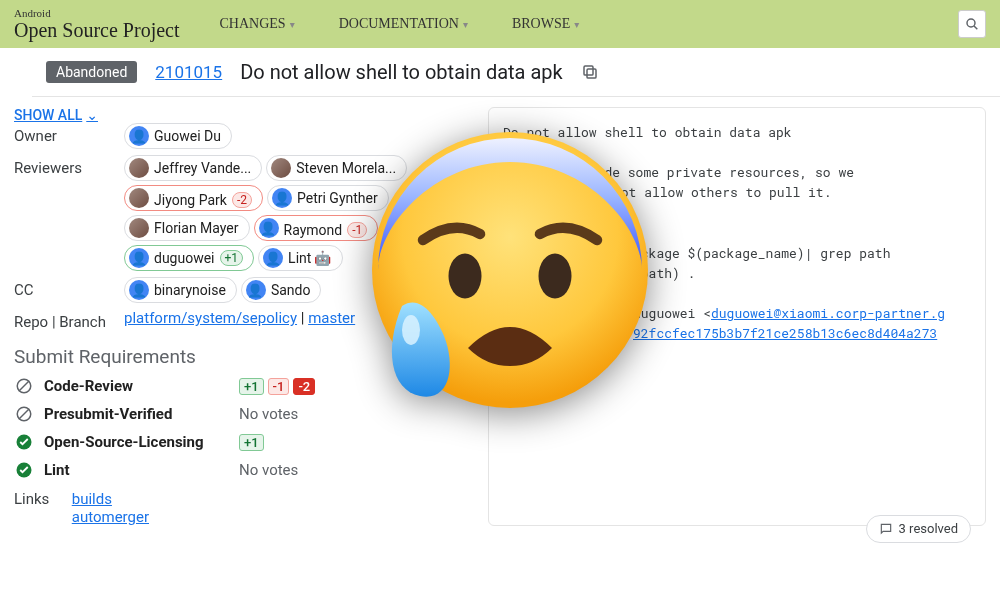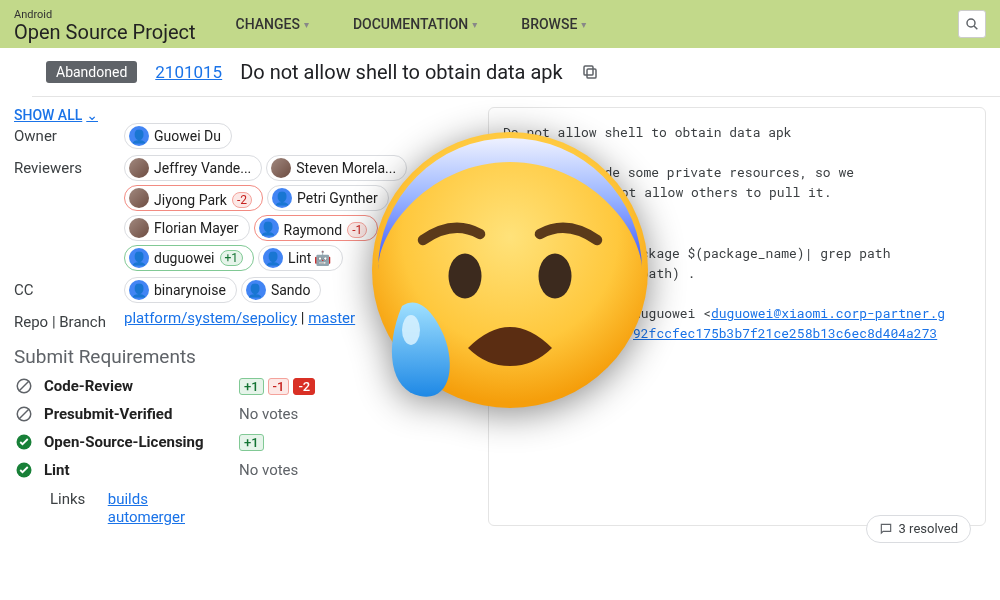--- a/index.html
+++ b/index.html
@@ -1,17 +1,17 @@
 <!DOCTYPE html>
 <html><head>
 <meta charset="utf-8">
 <style>
 * { box-sizing: border-box; margin: 0; padding: 0; }
 body { font-family: Roboto, Arial, sans-serif; font-size: 14px; color: #212121; width: 1000px; height: 600px; overflow: hidden; background: #fff; position: relative; }
-.topbar { background: #c2d98a; height: 48px; display: flex; padding: 9px 14px; }
+.topbar { background: #c2d98a; height: 48px; display: flex; align-items: center; padding: 0 14px; font-family: Liberation Serif, serif; }
 .logo { line-height: 1.1; }
 .logo-sub { font-size: 11px; color: #333; }
 .logo-main { font-size: 20px; color: #222; }
 .topnav { display: flex; margin-left: 40px; gap: 44px; }
 .topnav-item { font-size: 14px; font-weight: 500; color: #333; display: flex; align-items: center; gap: 4px; cursor: pointer; }
 .topnav-item .chev { color: #888; font-size: 10px; }
 .top-right { margin-left: auto; display: flex; align-items: center; gap: 8px; }
 .searchbox { width: 28px; height: 28px; background: #fff; border: 1px solid #ccc; border-radius: 3px; display: flex; align-items: center; justify-content: center; }
 .subhead { display: flex; align-items: center; padding: 12px 14px; border-bottom: 1px solid #e4e4e4; gap: 18px; margin-left: 32px; }
 .status-badge { background: #5f6368; color: #fff; font-size: 14px; padding: 3px 10px; border-radius: 3px; }
@@ -42,21 +42,21 @@
 .sr-icon { width: 20px; height: 20px; display: flex; align-items: center; justify-content: center; }
 .sr-name { font-size: 15px; font-weight: 700; width: 185px; }
 .sr-votes { display: flex; gap: 4px; font-size: 13px; }
 .vbox { border-radius: 3px; padding: 0 4px; font-weight: 500; border: 1px solid; }
 .vbox.p1 { background: #e6f4ea; color: #137333; border-color: #81c995; }
 .vbox.n1 { background: #fce8e6; color: #c5221f; border-color: #f4a29b; }
 .vbox.n2 { background: #d93025; color: #fff; border-color: #d93025; }
 .novotes { color: #5f6368; font-size: 15px; }
 .links-row { margin-top: 10px; font-size: 15px; }
 .links-row a { color: #1a73e8; text-decoration: underline; display: block; }
-.links-label { display: inline-block; vertical-align: top; width: 54px; color: #3c4043; margin-left: 36px; }
+.links-label { display: inline-block; vertical-align: top; width: 54px; color: #3c4043; }
 .links-vals { display: inline-block; }
 .right { flex: 1; border: 1px solid #e4e4e4; border-radius: 6px; padding: 14px; font-family: "Roboto Mono", Menlo, monospace; font-size: 13px; color: #3c4043; line-height: 1.55; position: relative; min-height: 290px; }
 .right a { color: #1a73e8; text-decoration: underline; }
 .comment-pills { position: absolute; bottom: -18px; right: 14px; display: flex; gap: 8px; }
 .pill { border: 1px solid #dadce0; border-radius: 16px; padding: 3px 12px; font-size: 13px; background: #fff; cursor: pointer; font-family: Roboto, Arial, sans-serif; display: flex; align-items: center; gap: 6px; }
 .pill.unres { border-color: #f0b400; }
 .pill .pavatar { width: 18px; height: 18px; border-radius: 50%; background: #8d6e63; }
 .emoji-overlay { position: absolute; left: 360px; top: 120px; width: 300px; height: 300px; pointer-events: none; filter: drop-shadow(0 6px 18px rgba(0,0,0,0.45)); }
 </style>
 </head>

